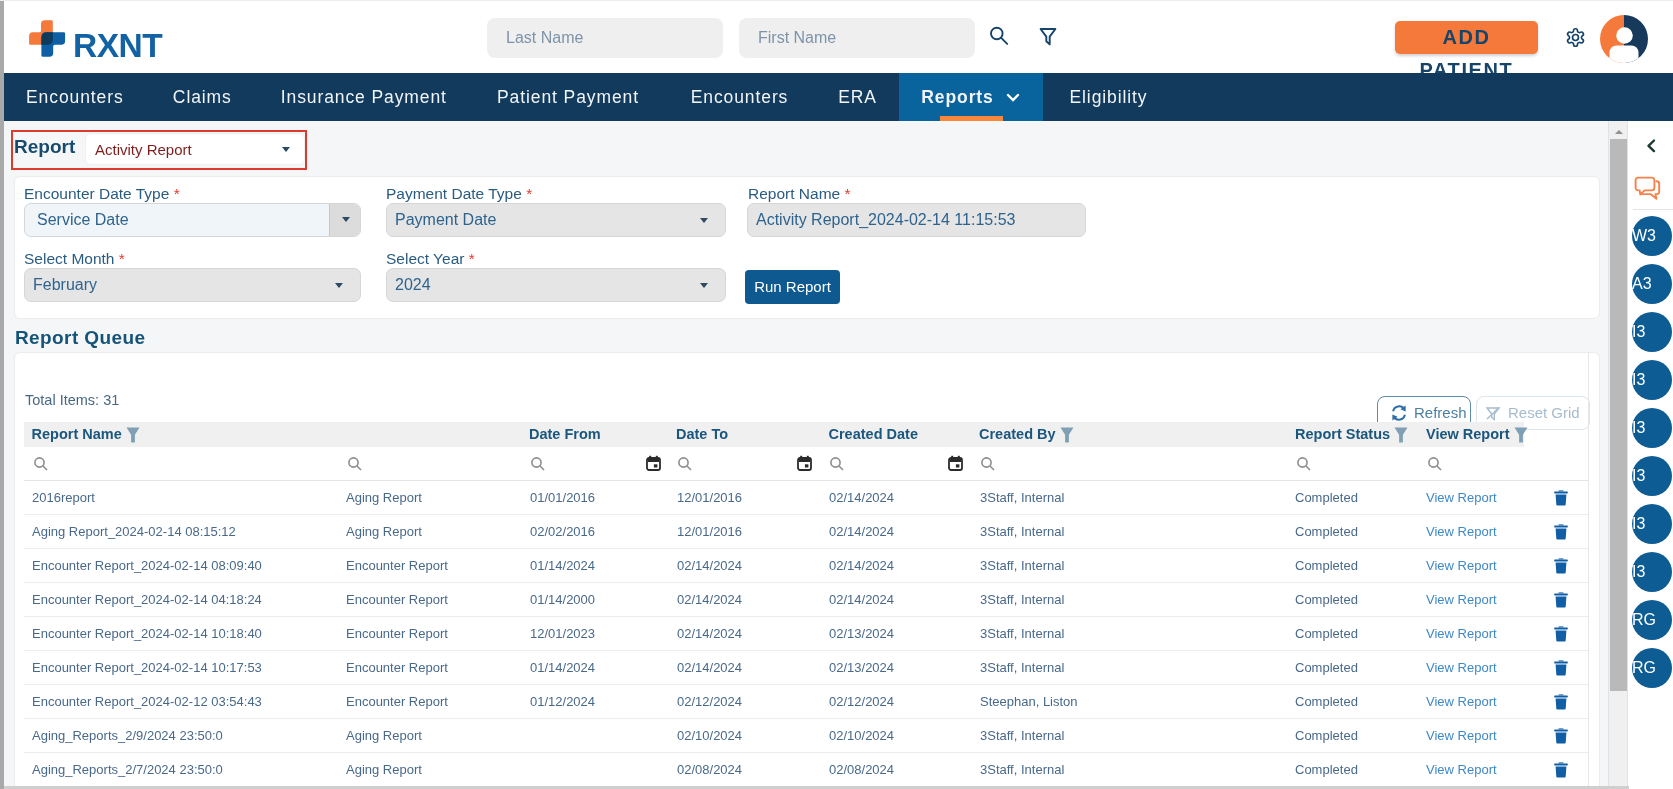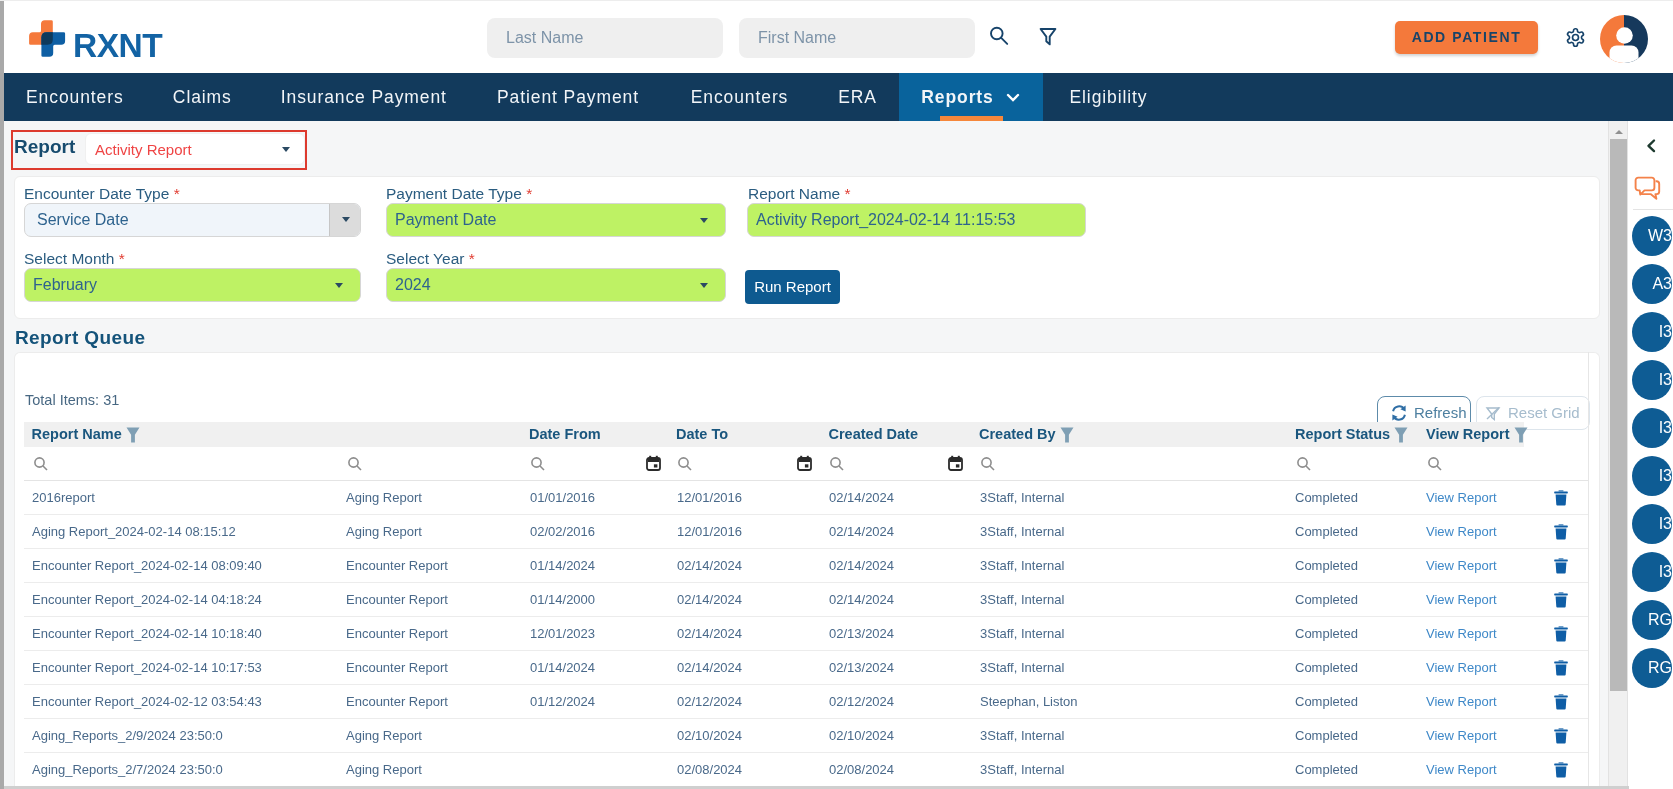--- a/index.html
+++ b/index.html
@@ -13,40 +13,40 @@
   #vscroll { position:absolute; left:1608px; top:121px; width:20px; height:665px; background:#f0f0f0; border-left:1px solid #e2e2e2; border-right:1px solid #e2e2e2; }
   #vthumb { position:absolute; left:1609.5px; top:139px; width:17px; height:552px; background:#b9b9b9; }
   #sidebar { position:absolute; left:1628px; top:121px; width:45px; height:665px; background:#fff; }
   #hscroll { position:absolute; left:0; top:786px; width:1629px; height:3px; background:#cfcfcf; }
   #lborder { position:absolute; left:0; top:1px; width:4px; height:788px; background:#a9a9a9; }
 
   
   .searchbox { position:absolute; top:18px; height:40px; background:#efefef; border-radius:8px; color:#7d93a8; font-size:16px; line-height:40px; padding-left:19px; }
   #lastname { left:487px; width:236px; }
   #firstname { left:739px; width:236px; }
-  #addpatient { position:absolute; left:1395px; top:21px; width:143px; height:33px; background:#f4793b; border-radius:5px; color:#174469; font-weight:bold; font-size:14px; letter-spacing:1.6px; text-align:center; line-height:33px; box-shadow:0 2px 3px rgba(0,0,0,.18); }
+  #addpatient { position:absolute; left:1395px; top:21px; width:143px; height:33px; background:#f4793b; border-radius:5px; color:#174469; font-weight:bold; font-size:20px; letter-spacing:1.6px; text-align:center; line-height:33px; box-shadow:0 2px 3px rgba(0,0,0,.18); }
 
   
   .nav-item { position:absolute; top:0; height:48px; line-height:48px; color:#f2f5f8; font-size:17.5px; letter-spacing:.9px; transform:translateX(-50%); white-space:nowrap; }
   #nav-active { position:absolute; left:899px; top:0; width:144px; height:48px; background:#09639c; }
   #nav-active .bar { position:absolute; left:41px; bottom:0; width:63px; height:5px; background:#f6873b; }
 
   
   #redbox { position:absolute; left:11px; top:130px; width:296px; height:40px; border:2.5px solid #dd3a2e; }
   #report-label { position:absolute; left:14px; top:136px; color:#174b6e; font-size:19px; font-weight:bold; }
   #report-dd { position:absolute; left:85px; top:133px; width:220px; height:32px; background:#fff; border-radius:6px; border:1px solid #f0f0f0; }
-  #report-dd .txt { position:absolute; left:9px; top:7px; color:#ef4444; font-size:15px; }
+  #report-dd .txt { position:absolute; left:9px; top:7px; color:#7f1d1d; font-size:15px; }
   .caret { width:0; height:0; border-left:4.5px solid transparent; border-right:4.5px solid transparent; border-top:5.5px solid #2b4a63; }
   #report-dd .caret { position:absolute; right:14px; top:13px; }
 
   
   #formcard { position:absolute; left:14px; top:176px; width:1586px; height:143px; background:#fff; border-radius:6px; border:1px solid #ececec; }
   .flabel { position:absolute; color:#2a5c80; font-size:15.5px; }
   .flabel .req { color:#e03c31; }
-  .fselect { position:absolute; height:34px; background:#bef264; border:1px solid #d6d6d6; border-radius:7px; color:#2e638e; font-size:16px; line-height:32px; padding-left:8px; }
+  .fselect { position:absolute; height:34px; background:#e5e5e5; border:1px solid #d6d6d6; border-radius:7px; color:#2e638e; font-size:16px; line-height:32px; padding-left:8px; }
   .fselect .caret { position:absolute; right:17px; top:14px; border-top-color:#2b4a63; }
   #runreport { position:absolute; left:745px; top:270px; width:95px; height:34px; background:#0e5a90; border-radius:4px; color:#fff; font-size:15px; text-align:center; line-height:33px; }
 
   
   #rq-title { position:absolute; left:15px; top:327px; color:#14537a; font-size:19px; font-weight:bold; letter-spacing:0.4px; }
   #tablecard { position:absolute; left:14px; top:352px; width:1586px; height:434px; background:#fff; border-radius:6px 6px 0 0; border:1px solid #ececec; border-bottom:none; }
   #totalitems { position:absolute; left:25px; top:392px; color:#476782; font-size:14.5px; }
   .btn { position:absolute; top:396px; height:34px; border-radius:8px; background:#fff; font-size:15px; line-height:31px; white-space:nowrap; }
   #refreshbtn { left:1377px; width:94px; border:1px solid #5d8baa; color:#4d7fa0; }
   #resetbtn { left:1476px; width:114px; border:1px solid #dde5ec; color:#a6bccd; }
@@ -54,21 +54,21 @@
   
   #thead { position:absolute; left:24px; top:422px; width:1500px; height:25px; background:#f0f0f0; }
   .th { position:absolute; top:0; height:25px; line-height:25px; color:#1a567e; font-size:14.5px; font-weight:bold; white-space:nowrap; }
   #tfilter { position:absolute; left:24px; top:447px; width:1564px; height:34px; background:#fff; border-bottom:1px solid #e4e4e4; }
   .trow { position:absolute; left:24px; width:1564px; height:34px; border-bottom:1px solid #ececec; background:#fff; }
   .td { position:absolute; top:0; height:34px; line-height:34px; color:#49698a; font-size:13px; white-space:nowrap; }
   .td.link { color:#3e88c8; }
   #tableright { position:absolute; left:1588px; top:352px; width:1px; height:434px; background:#e6e6e6; }
 
   
-  .badge { position:absolute; left:1632px; width:40px; height:40px; border-radius:50%; background:#0e5c94; color:#fff; font-size:16px; text-align:right; line-height:40px; }
+  .badge { position:absolute; left:1632px; width:40px; height:40px; border-radius:50%; background:#0e5c94; color:#fff; font-size:16px; text-align:left; line-height:40px; }
 </style>
 </head>
 <body>
 <div id="content"></div>
 <div id="topbar">
   <svg width="200" height="73" style="position:absolute;left:0;top:0">
     <path d="M41 24 Q41 20.2 44.8 20.2 L51.4 20.2 Q52.8 20.2 52.8 21.6 L52.8 39.6 Q52.8 44.8 47.6 44.8 L30.5 44.8 Q29.1 44.8 29.1 43.4 L29.1 36 Q29.1 32.2 32.9 32.2 L39.5 32.2 Q41 32.2 41 30.7 Z" fill="#f5793b"></path>
     <path d="M53.2 53 Q53.2 56.8 49.4 56.8 L42.8 56.8 Q41.4 56.8 41.4 55.4 L41.4 37.4 Q41.4 32.2 46.6 32.2 L63.7 32.2 Q65.1 32.2 65.1 33.6 L65.1 41 Q65.1 44.8 61.3 44.8 L54.7 44.8 Q53.2 44.8 53.2 46.3 Z" fill="#0e5fa4"></path>
     <path d="M41.4 37.4 Q41.4 32.2 46.6 32.2 L52.8 32.2 L52.8 39.6 Q52.8 44.8 47.6 44.8 L41.4 44.8 Z" fill="#0e3a5c"></path>
     <text x="73" y="56.5" font-family="Liberation Sans" font-size="33.5" font-weight="bold" fill="#1363a4" letter-spacing="-0.5">RXNT</text>

